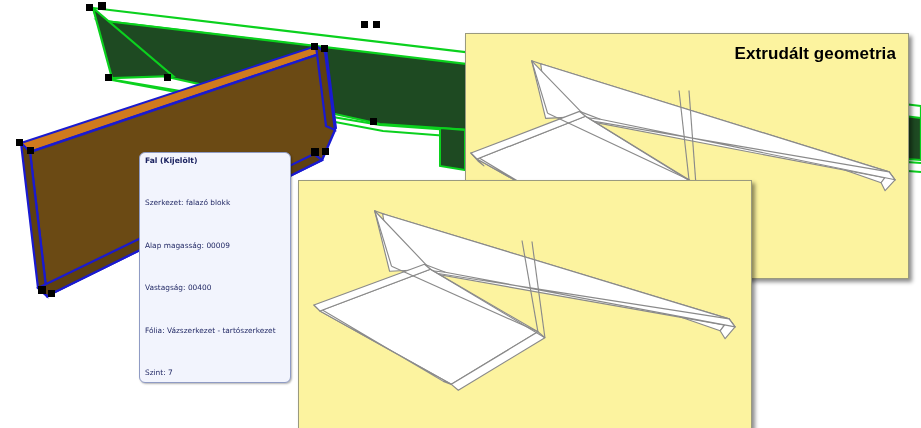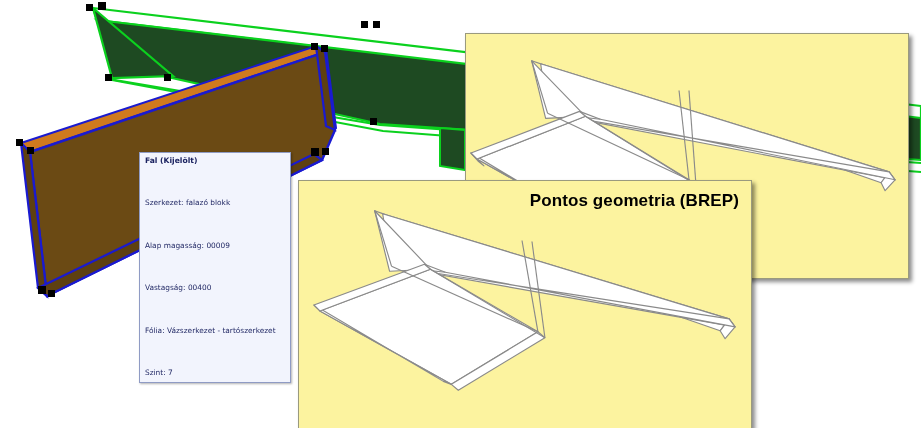--- a/index.html
+++ b/index.html
@@ -27,21 +27,21 @@
   }
 
   
   #tooltip {
     position: absolute;
     left: 139px;
     top: 152px;
     width: 152px;
     background: #f2f4fd;
     border: 1px solid #8f9bc4;
-    border-radius: 0;
+    border-radius: 6px;
     box-shadow: 1px 1px 2px rgba(0,0,0,0.30);
     padding: 3px 5px 4px 5px;
     box-sizing: border-box;
     color: #232a66;
     font-family: "DejaVu Sans", sans-serif;
     font-size: 7.4px;
     line-height: 10.4px;
     letter-spacing: 0px;
     z-index: 40;
   }
@@ -187,20 +187,21 @@
       <g fill="none" stroke="#8a8a8a" stroke-width="1.15">
 
         <line x1="82" y1="80" x2="224" y2="147"></line>
         <line x1="120" y1="83" x2="231" y2="152"></line>
         <line x1="214" y1="57" x2="224" y2="147"></line>
         <line x1="224" y1="57" x2="231" y2="152"></line>
         <line x1="66" y1="27" x2="82" y2="80"></line>
         <line x1="114" y1="78" x2="135" y2="86"></line>
       </g>
     </svg>
+    <div class="panel-title">Extrudált geometria</div>
   </div>
 
   <div class="panel" id="panel-brep">
     <svg class="panel-canvas" viewBox="0 0 454 249" width="454" height="249" preserveAspectRatio="none">
       <g fill="#ffffff" stroke="#8a8a8a" stroke-width="1.15" stroke-linejoin="round">
 
         <polygon points="76,30 84,33 432,139 423,151"></polygon>
         <polygon points="84,33 93,86 438,147 432,139"></polygon>
         <polygon points="432,139 438,147 428,159 423,151"></polygon>
         <polygon points="93,86 147,92 438,147 432,139"></polygon>
@@ -214,16 +215,15 @@
       </g>
       <g fill="none" stroke="#8a8a8a" stroke-width="1.15">
         <line x1="93" y1="86" x2="240" y2="152"></line>
         <line x1="132" y1="89" x2="247" y2="158"></line>
         <line x1="224" y1="60" x2="240" y2="152"></line>
         <line x1="234" y1="61" x2="247" y2="158"></line>
         <line x1="76" y1="30" x2="93" y2="86"></line>
         <line x1="126" y1="84" x2="147" y2="92"></line>
       </g>
     </svg>
-    <div class="panel-title">Pontos geometria (BREP)</div>
   </div>
 
 </div>
 
 </body></html>

